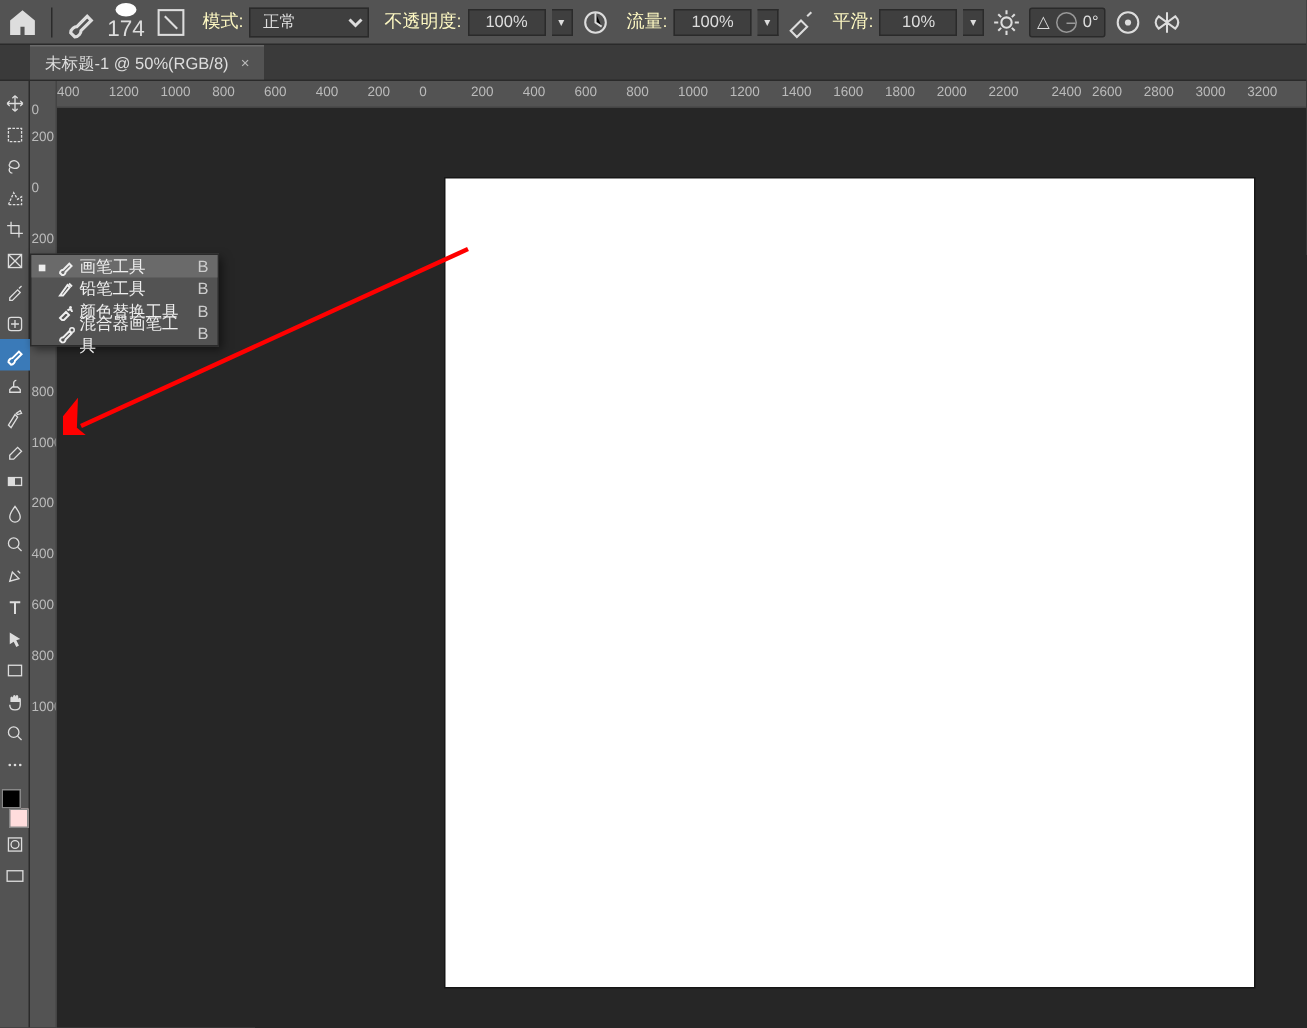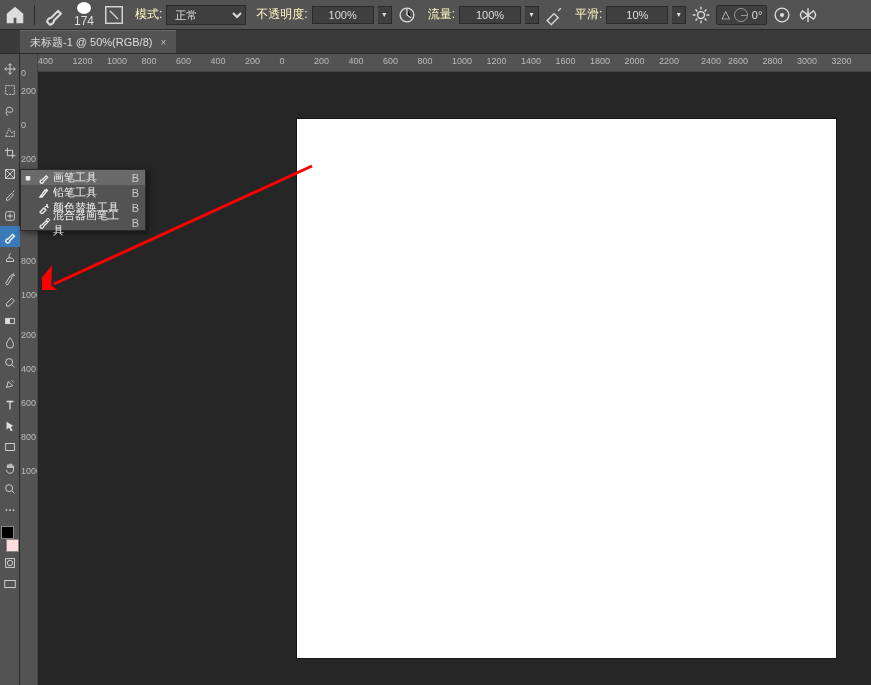--- a/index.html
+++ b/index.html
@@ -28,29 +28,29 @@
     width: 22px; height: 22px;
     display: flex; align-items: center; justify-content: center;
     color: #ddd;
   }
   .opt-sep { width:1px; height:20px; background:#2a2a2a; margin:0 4px; }
   .brush-preview {
     width: 30px; height: 26px;
     display:flex; flex-direction:column; align-items:center; justify-content:center;
   }
   .brush-dot { width:14px; height:14px; border-radius:50%; background:#fff; }
-  .brush-size { font-size:12px; color:#ddd; }
+  .brush-size { font-size:15px; color:#ddd; }
   .opt-label { color:#fef9c3; font-size:12px; margin-left:6px; }
   .opt-select {
     background:#3f3f3f; color:#ddd; border:1px solid #2a2a2a;
     height:20px; font-size:11px; padding:0 4px; min-width:80px;
   }
   .opt-input {
     background:#3f3f3f; color:#ddd; border:1px solid #2a2a2a;
-    height:18px; width:62px; font-size:11px; text-align:center;
+    height:18px; width:52px; font-size:11px; text-align:center;
   }
   .chev {
     width:14px; height:18px; border:1px solid #2a2a2a; border-left:none;
     background:#3f3f3f; display:flex;align-items:center;justify-content:center;
     font-size:8px;
   }
   .angle-pill {
     display:flex; align-items:center; gap:4px;
     background:#3f3f3f; border:1px solid #2a2a2a; border-radius:2px;
     padding:0 4px; height:20px;

